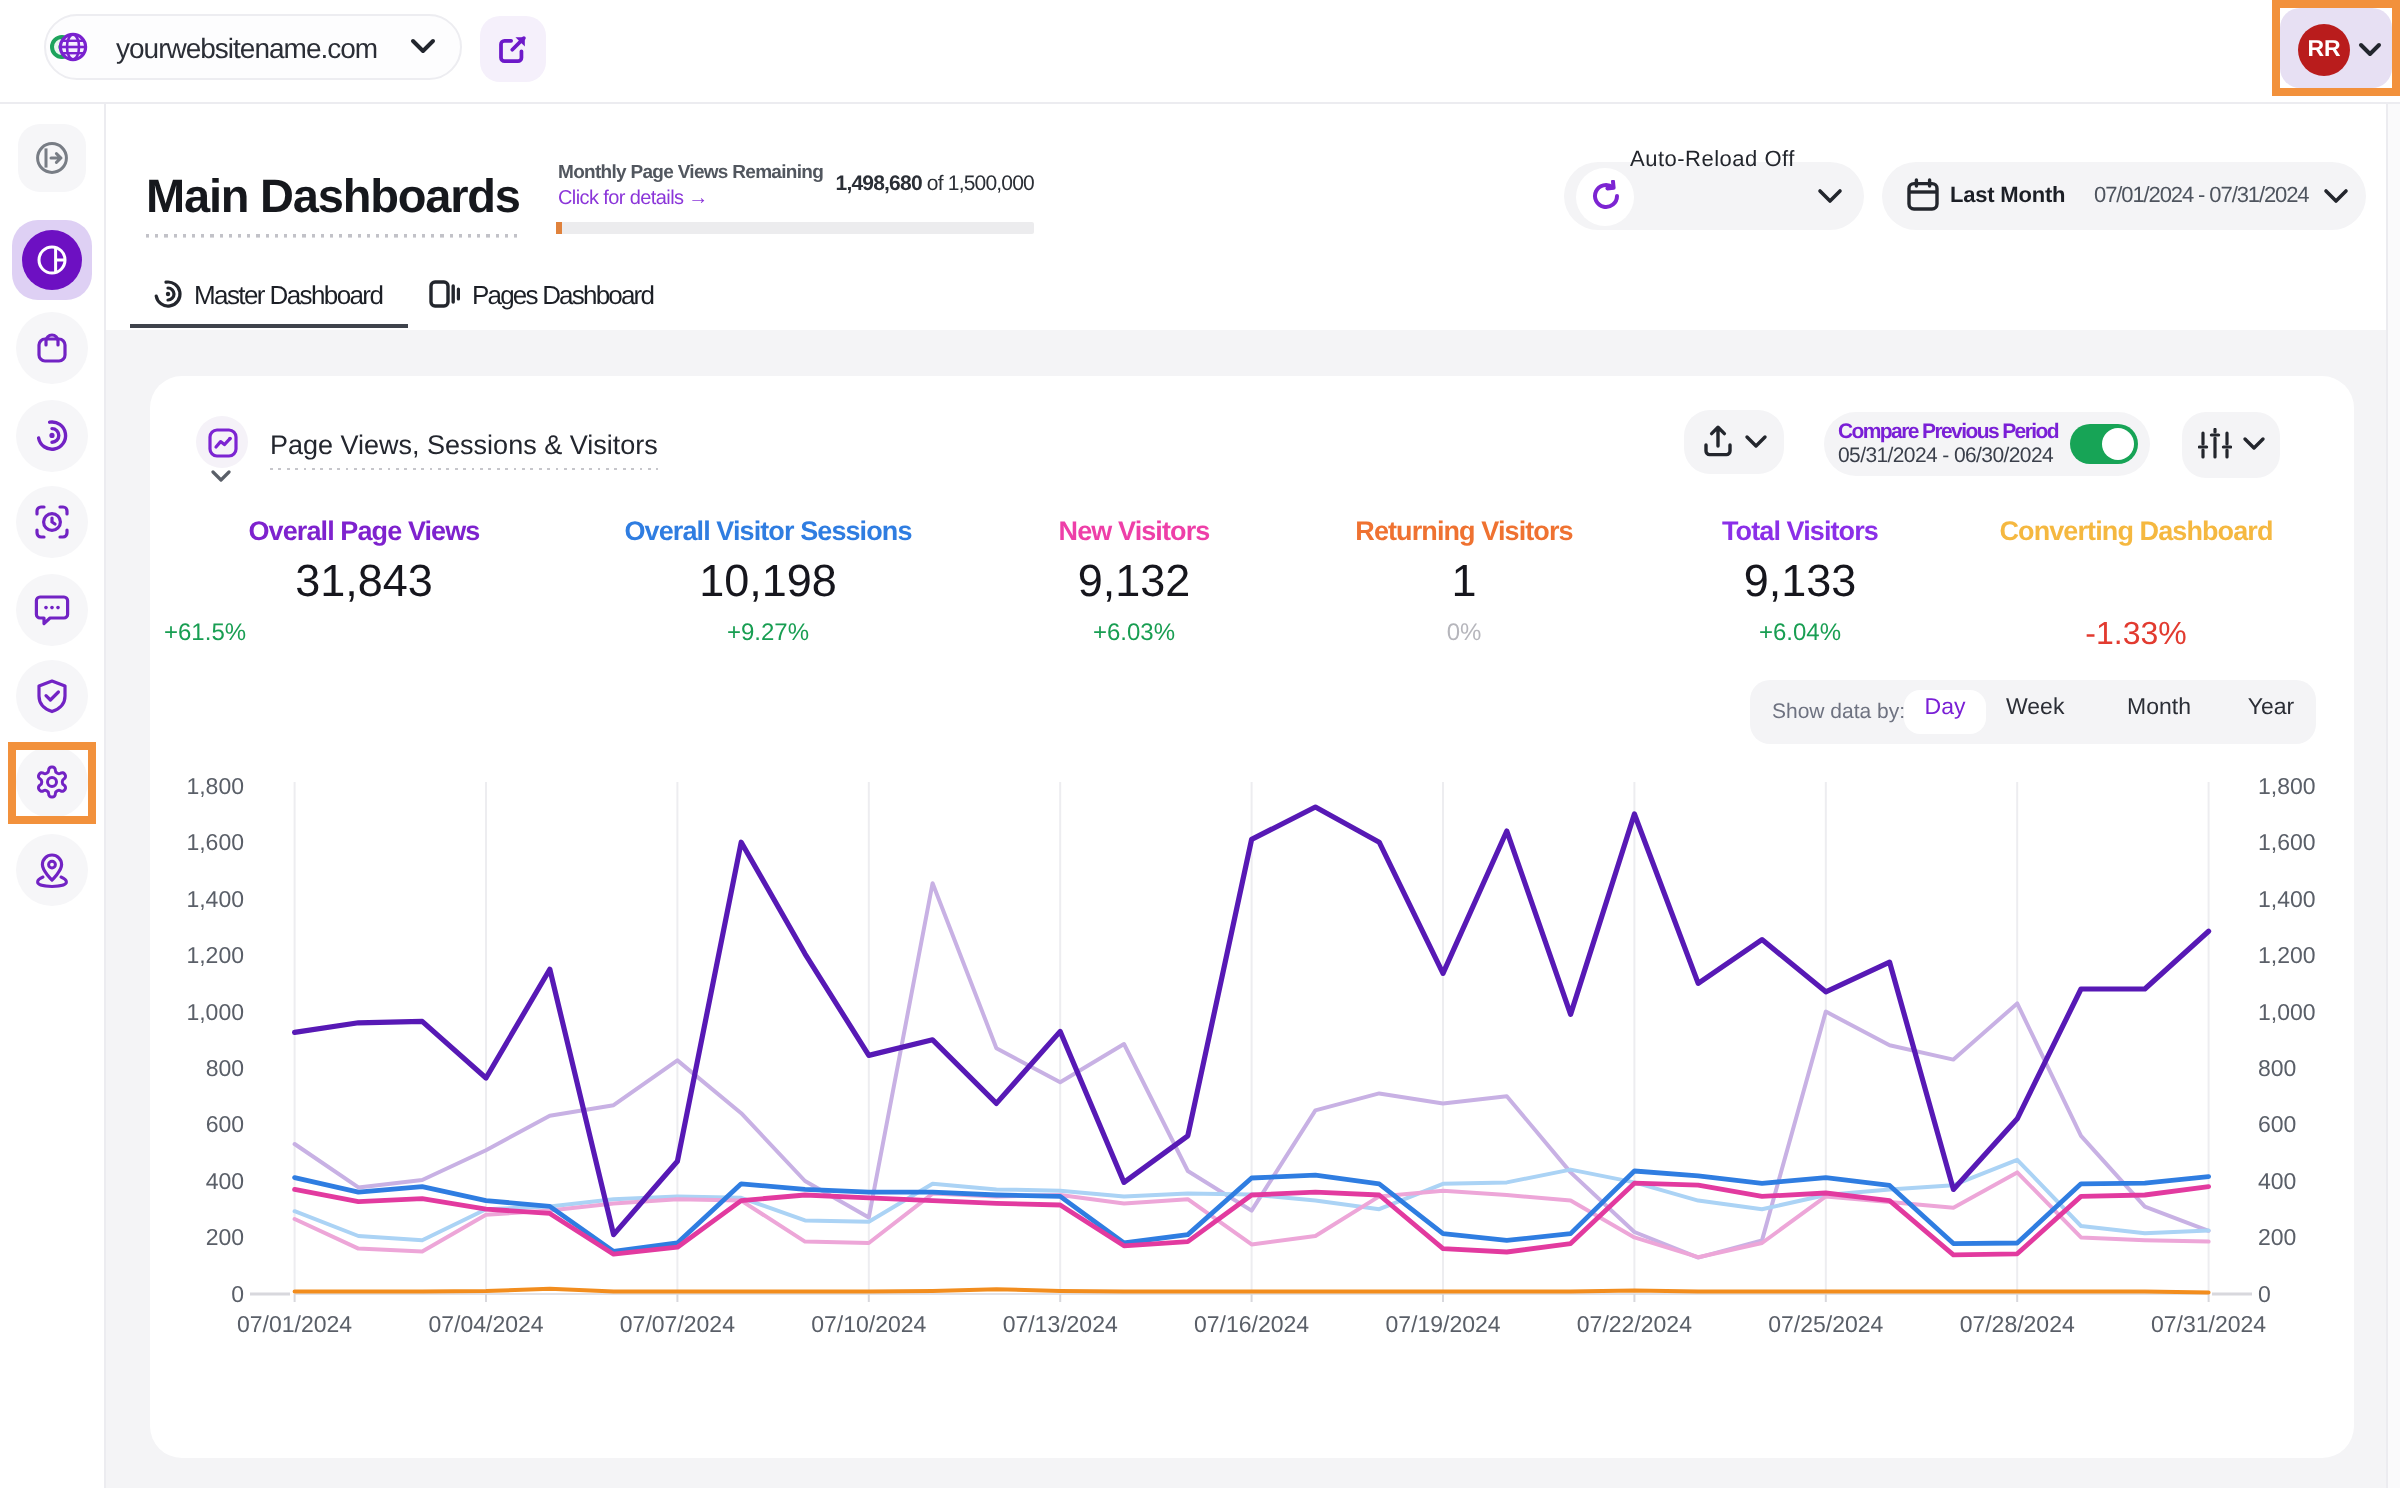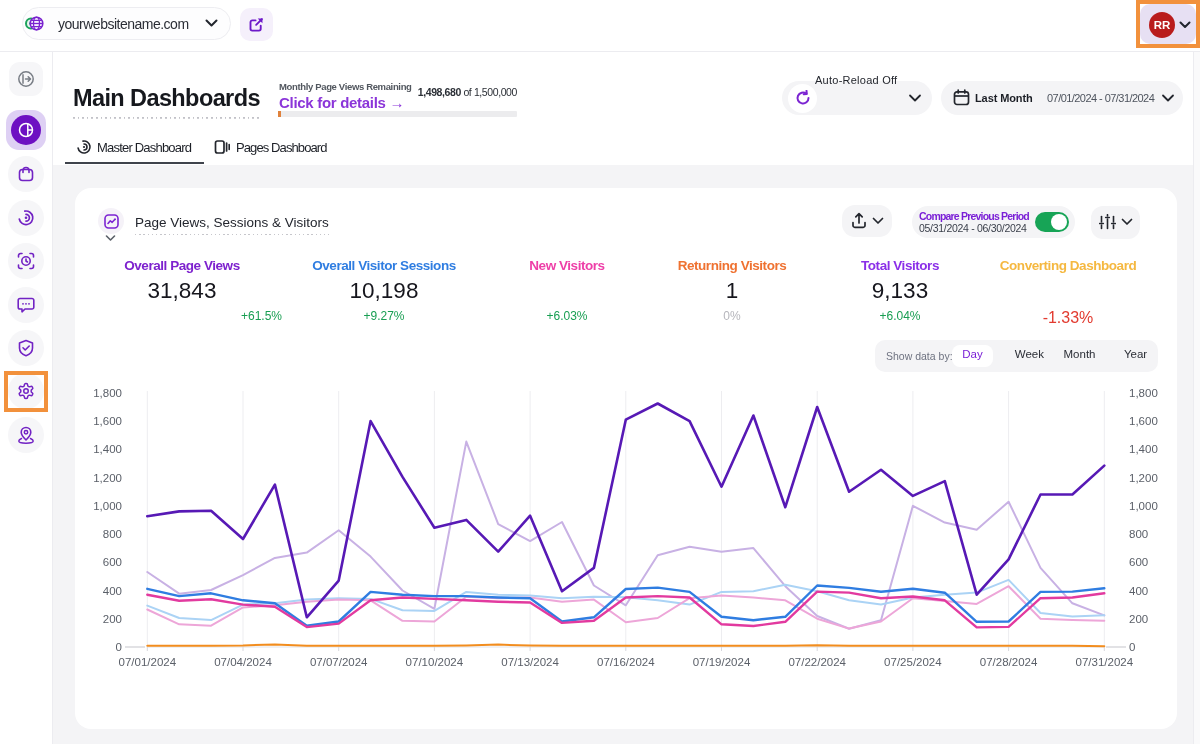--- a/index.html
+++ b/index.html
@@ -93,21 +93,21 @@
 <div class="abs" style="left:4px;top:371px;width:44px;height:41px;border:4px solid #f2913c"></div>
 <div class="abs" style="left:8px;top:416.5px;width:36px;height:36px;border-radius:50%;background:#f6f6f8"></div>
 <svg class="abs" style="left:17px;top:426px" width="18" height="18" viewBox="0 0 18 18">
     <path d="M9 1.5 A4.8 4.8 0 0 1 13.8 6.3 C13.8 9.5 9 14 9 14 C9 14 4.2 9.5 4.2 6.3 A4.8 4.8 0 0 1 9 1.5 Z" fill="none" stroke="#7223c4" stroke-width="1.6" stroke-linejoin="round"></path>
     <circle cx="9" cy="6.3" r="1.7" fill="none" stroke="#7223c4" stroke-width="1.5"></circle>
     <path d="M4.5 12.5 C2.8 13.2 1.8 14.2 1.8 15 C1.8 16.4 5 17.2 9 17.2 C13 17.2 16.2 16.4 16.2 15 C16.2 14.2 15.2 13.2 13.5 12.5" fill="none" stroke="#7223c4" stroke-width="1.5" stroke-linecap="round"></path>
   </svg>
 
 <div class="abs" style="left:73px;top:85px;font-size:23.5px;font-weight:bold;color:#16181d;letter-spacing:-.6px;padding-bottom:7px;background:repeating-linear-gradient(90deg,#c2c2c8 0 1.6px,transparent 1.6px 4.6px) left bottom/100% 1.8px no-repeat">Main Dashboards</div>
 <div class="abs" style="left:279px;top:81px;font-size:9.5px;font-weight:bold;color:#52575f;letter-spacing:-.35px">Monthly Page Views Remaining</div>
-<div class="abs" style="left:279px;top:94px;font-size:15px;font-weight:700;letter-spacing:-.3px;color:#8b35d9">Click for details →</div>
+<div class="abs" style="left:279px;top:94px;font-size:10px;font-weight:400;letter-spacing:-.3px;color:#8b35d9">Click for details →</div>
 <div class="abs" style="left:377px;top:86px;width:140px;text-align:right;white-space:nowrap;font-size:10.5px;letter-spacing:-.4px;color:#2b2f36"><b>1,498,680</b> of 1,500,000</div>
 <div class="abs" style="left:278px;top:111px;width:239px;height:5.5px;background:#ececee;border-radius:1px"></div>
 <div class="abs" style="left:278px;top:111px;width:2.5px;height:5.5px;background:#e0823c"></div>
 
 <div class="abs pill" style="left:782px;top:81px;width:150px;height:34px"></div>
 <div class="abs" style="left:788px;top:84px;width:29px;height:29px;background:#fff;border-radius:50%"></div>
 <svg class="abs" style="left:795px;top:90px" width="16" height="16" viewBox="0 0 16 16">
     <path d="M13.5 8 a5.5 5.5 0 1 1 -2.2 -4.4" fill="none" stroke="#7c24d2" stroke-width="2" stroke-linecap="round"></path>
     <path d="M11.5 0.8 l0.3 3.1 -3.1 0.3" fill="none" stroke="#7c24d2" stroke-width="2" stroke-linecap="round" stroke-linejoin="round"></path>
   </svg>
@@ -187,40 +187,41 @@
         <line x1="14.5" y1="11" x2="14.5" y2="14.5"></line>
         <line x1="12.7" y1="9.5" x2="16.3" y2="9.5"></line>
       </g>
     </svg>
 <svg class="abs" style="left:1046px;top:30px" width="12" height="8" viewBox="0 0 12 8">
       <path d="M1.5 1.5 L6 6 L10.5 1.5" fill="none" stroke="#23262d" stroke-width="1.7" stroke-linecap="round" stroke-linejoin="round"></path>
     </svg>
 
 <div class="abs" style="left:7px;top:70px;width:200px;text-align:center;font-size:13.5px;font-weight:bold;letter-spacing:-.45px;color:#7e22ce">Overall Page Views</div>
 <div class="abs" style="left:7px;top:90px;width:200px;text-align:center;font-size:22.5px;font-weight:500;color:#16161d">31,843</div>
-<div class="abs" style="left:7px;top:121px;width:200px;text-align:right;font-size:12px;color:#189e52">+61.5%</div>
+<div class="abs" style="left:7px;top:121px;width:200px;text-align:left;font-size:12px;color:#189e52">+61.5%</div>
 <div class="abs" style="left:209px;top:70px;width:200px;text-align:center;font-size:13.5px;font-weight:bold;letter-spacing:-.45px;color:#2f7de1">Overall Visitor Sessions</div>
 <div class="abs" style="left:209px;top:90px;width:200px;text-align:center;font-size:22.5px;font-weight:500;color:#16161d">10,198</div>
 <div class="abs" style="left:209px;top:121px;width:200px;text-align:center;font-size:12px;color:#189e52">+9.27%</div>
 <div class="abs" style="left:392px;top:70px;width:200px;text-align:center;font-size:13.5px;font-weight:bold;letter-spacing:-.45px;color:#ee3fa8">New Visitors</div>
+<div class="abs" style="left:392px;top:90px;width:200px;text-align:center;font-size:22.5px;font-weight:500;color:#16161d">9,132</div>
 <div class="abs" style="left:392px;top:121px;width:200px;text-align:center;font-size:12px;color:#189e52">+6.03%</div>
 <div class="abs" style="left:557px;top:70px;width:200px;text-align:center;font-size:13.5px;font-weight:bold;letter-spacing:-.45px;color:#ef7231">Returning Visitors</div>
 <div class="abs" style="left:557px;top:90px;width:200px;text-align:center;font-size:22.5px;font-weight:500;color:#16161d">1</div>
 <div class="abs" style="left:557px;top:121px;width:200px;text-align:center;font-size:12px;color:#b6b6bc">0%</div>
 <div class="abs" style="left:725px;top:70px;width:200px;text-align:center;font-size:13.5px;font-weight:bold;letter-spacing:-.45px;color:#8b2fe8">Total Visitors</div>
 <div class="abs" style="left:725px;top:90px;width:200px;text-align:center;font-size:22.5px;font-weight:500;color:#16161d">9,133</div>
 <div class="abs" style="left:725px;top:121px;width:200px;text-align:center;font-size:12px;color:#189e52">+6.04%</div>
 <div class="abs" style="left:893px;top:70px;width:200px;text-align:center;font-size:13.5px;font-weight:bold;letter-spacing:-.45px;color:#f5b840">Converting Dashboard</div>
 <div class="abs" style="left:893px;top:121px;width:200px;text-align:center;font-size:16px;color:#e23b30">-1.33%</div>
 
 <div class="abs" style="left:800px;top:152px;width:283px;height:32px;background:#f4f4f6;border-radius:10px"></div>
 <div class="abs" style="left:811px;top:162px;font-size:10.5px;color:#6e7280">Show data by:</div>
 <div class="abs" style="left:877px;top:157px;width:41px;height:22px;background:#fff;border-radius:8px"></div>
 <div class="abs" style="left:877px;top:160px;width:41px;text-align:center;font-size:11.5px;font-weight:500;color:#7a1fd6">Day</div>
-<div class="abs" style="left:928px;top:160px;width:41px;text-align:right;font-size:11.5px;font-weight:500;color:#2b2e36">Week</div>
+<div class="abs" style="left:928px;top:160px;width:41px;text-align:left;font-size:11.5px;font-weight:500;color:#2b2e36">Week</div>
 <div class="abs" style="left:984px;top:160px;width:41px;text-align:center;font-size:11.5px;font-weight:500;color:#2b2e36">Month</div>
 <div class="abs" style="left:1040px;top:160px;width:41px;text-align:center;font-size:11.5px;font-weight:500;color:#2b2e36">Year</div>
 
 <svg class="abs" style="left:0;top:0" width="1102" height="541" viewBox="0 0 1102 541">
 <line x1="72.3" y1="203" x2="72.3" y2="459" stroke="#ededf0" stroke-width="1"></line>
 <line x1="168.0" y1="203" x2="168.0" y2="459" stroke="#ededf0" stroke-width="1"></line>
 <line x1="263.7" y1="203" x2="263.7" y2="459" stroke="#ededf0" stroke-width="1"></line>
 <line x1="359.4" y1="203" x2="359.4" y2="459" stroke="#ededf0" stroke-width="1"></line>
 <line x1="455.1" y1="203" x2="455.1" y2="459" stroke="#ededf0" stroke-width="1"></line>
 <line x1="550.8" y1="203" x2="550.8" y2="459" stroke="#ededf0" stroke-width="1"></line>

